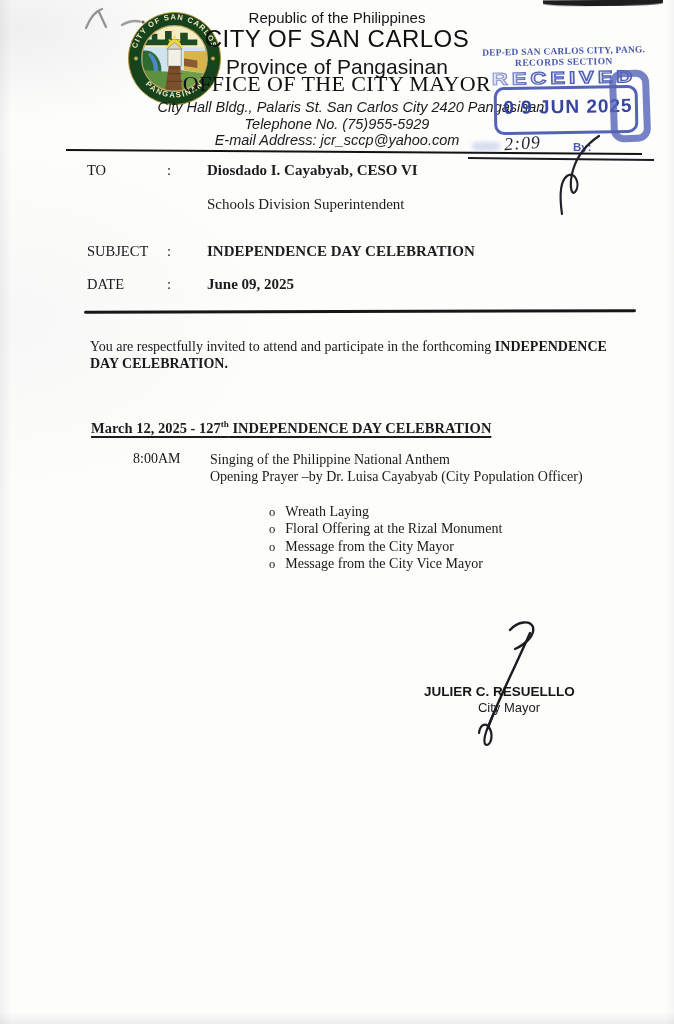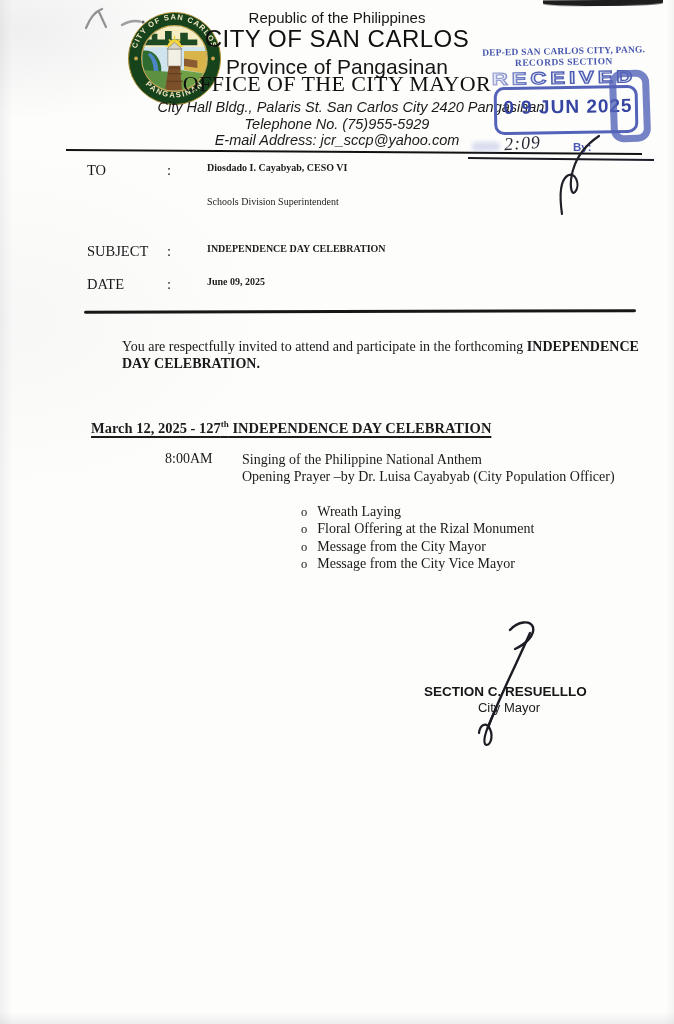--- a/index.html
+++ b/index.html
@@ -58,26 +58,26 @@
                 filter:blur(2px); border-radius:4px; }
   .time-hand { left:504px; top:133px; font-size:18px; font-style:italic; color:#272736;
                transform:rotate(-4deg); letter-spacing:1px; }
   .by-label { left:573px; top:141px; font-family:"Liberation Sans",sans-serif; font-weight:bold;
               font-size:11.5px; color:#4a5ab2; }
   .pen-line { left:468px; top:158px; width:186px; height:2px; background:#1d1d26; transform:rotate(.6deg); }
 
   
   .mlabel { left:87px; font-size:14.5px; color:#181818; }
   .mcolon { left:167px; font-size:14.5px; }
-  .mvalue { left:207px; font-size:10px; white-space:nowrap; }
+  .mvalue { left:207px; font-size:15px; white-space:nowrap; }
   .r-to   { top:162px; } .r-to2 { top:196px; } .r-to3 { top:197px; }
   .r-sub  { top:243px; } .r-date { top:276px; }
 
   
-  .bodytext { font-size:14px; color:#191919; white-space:nowrap;margin-left:32px; }
+  .bodytext { font-size:14px; color:#191919; white-space:nowrap; }
   .p1a { left:90px; top:339px; }
   .p1b { left:90px; top:356px; }
   .p2  { left:131px; top:391px; }
   .heading { left:91px; top:419px; font-weight:bold; font-size:14.5px;
              text-decoration:underline; text-decoration-thickness:1.6px; text-underline-offset:3px; }
   .heading sup { font-size:9px; }
   .sched-time  { left:133px; top:451px; }
   .sched-items { left:210px; top:451px; line-height:17.2px; }
   .bullets { left:269px; top:503px; line-height:17.4px; }
   .brow { display:flex; gap:10px; }
@@ -227,16 +227,16 @@
       <span class="bmark">o</span>
       <span>Message from the City Vice Mayor</span>
     </div>
   </div>
 
   <svg class="abs sig-svg" width="130" height="140" viewBox="0 0 130 140">
     <path d="M60,22 C68,13 80,12 83,19 C85,27 76,36 65,41" fill="none" stroke="#1c1c24" stroke-width="2.4" stroke-linecap="round"></path>
     <path d="M80,25 C70,48 56,76 46,100 C43,107 40,114 38,120" fill="none" stroke="#1c1c24" stroke-width="2.4" stroke-linecap="round"></path>
     <path d="M46,100 C40,114 32,130 35,136 C39,140 44,130 40,121 C36,113 30,117 29,125" fill="none" stroke="#1c1c24" stroke-width="2.2" stroke-linecap="round"></path>
   </svg>
-  <div class="abs sig-name">SECTION C. RESUELLLO</div>
+  <div class="abs sig-name">JULIER C. RESUELLLO</div>
   <div class="abs sig-title">City Mayor</div>
 
 </div>
 
 </body></html>

